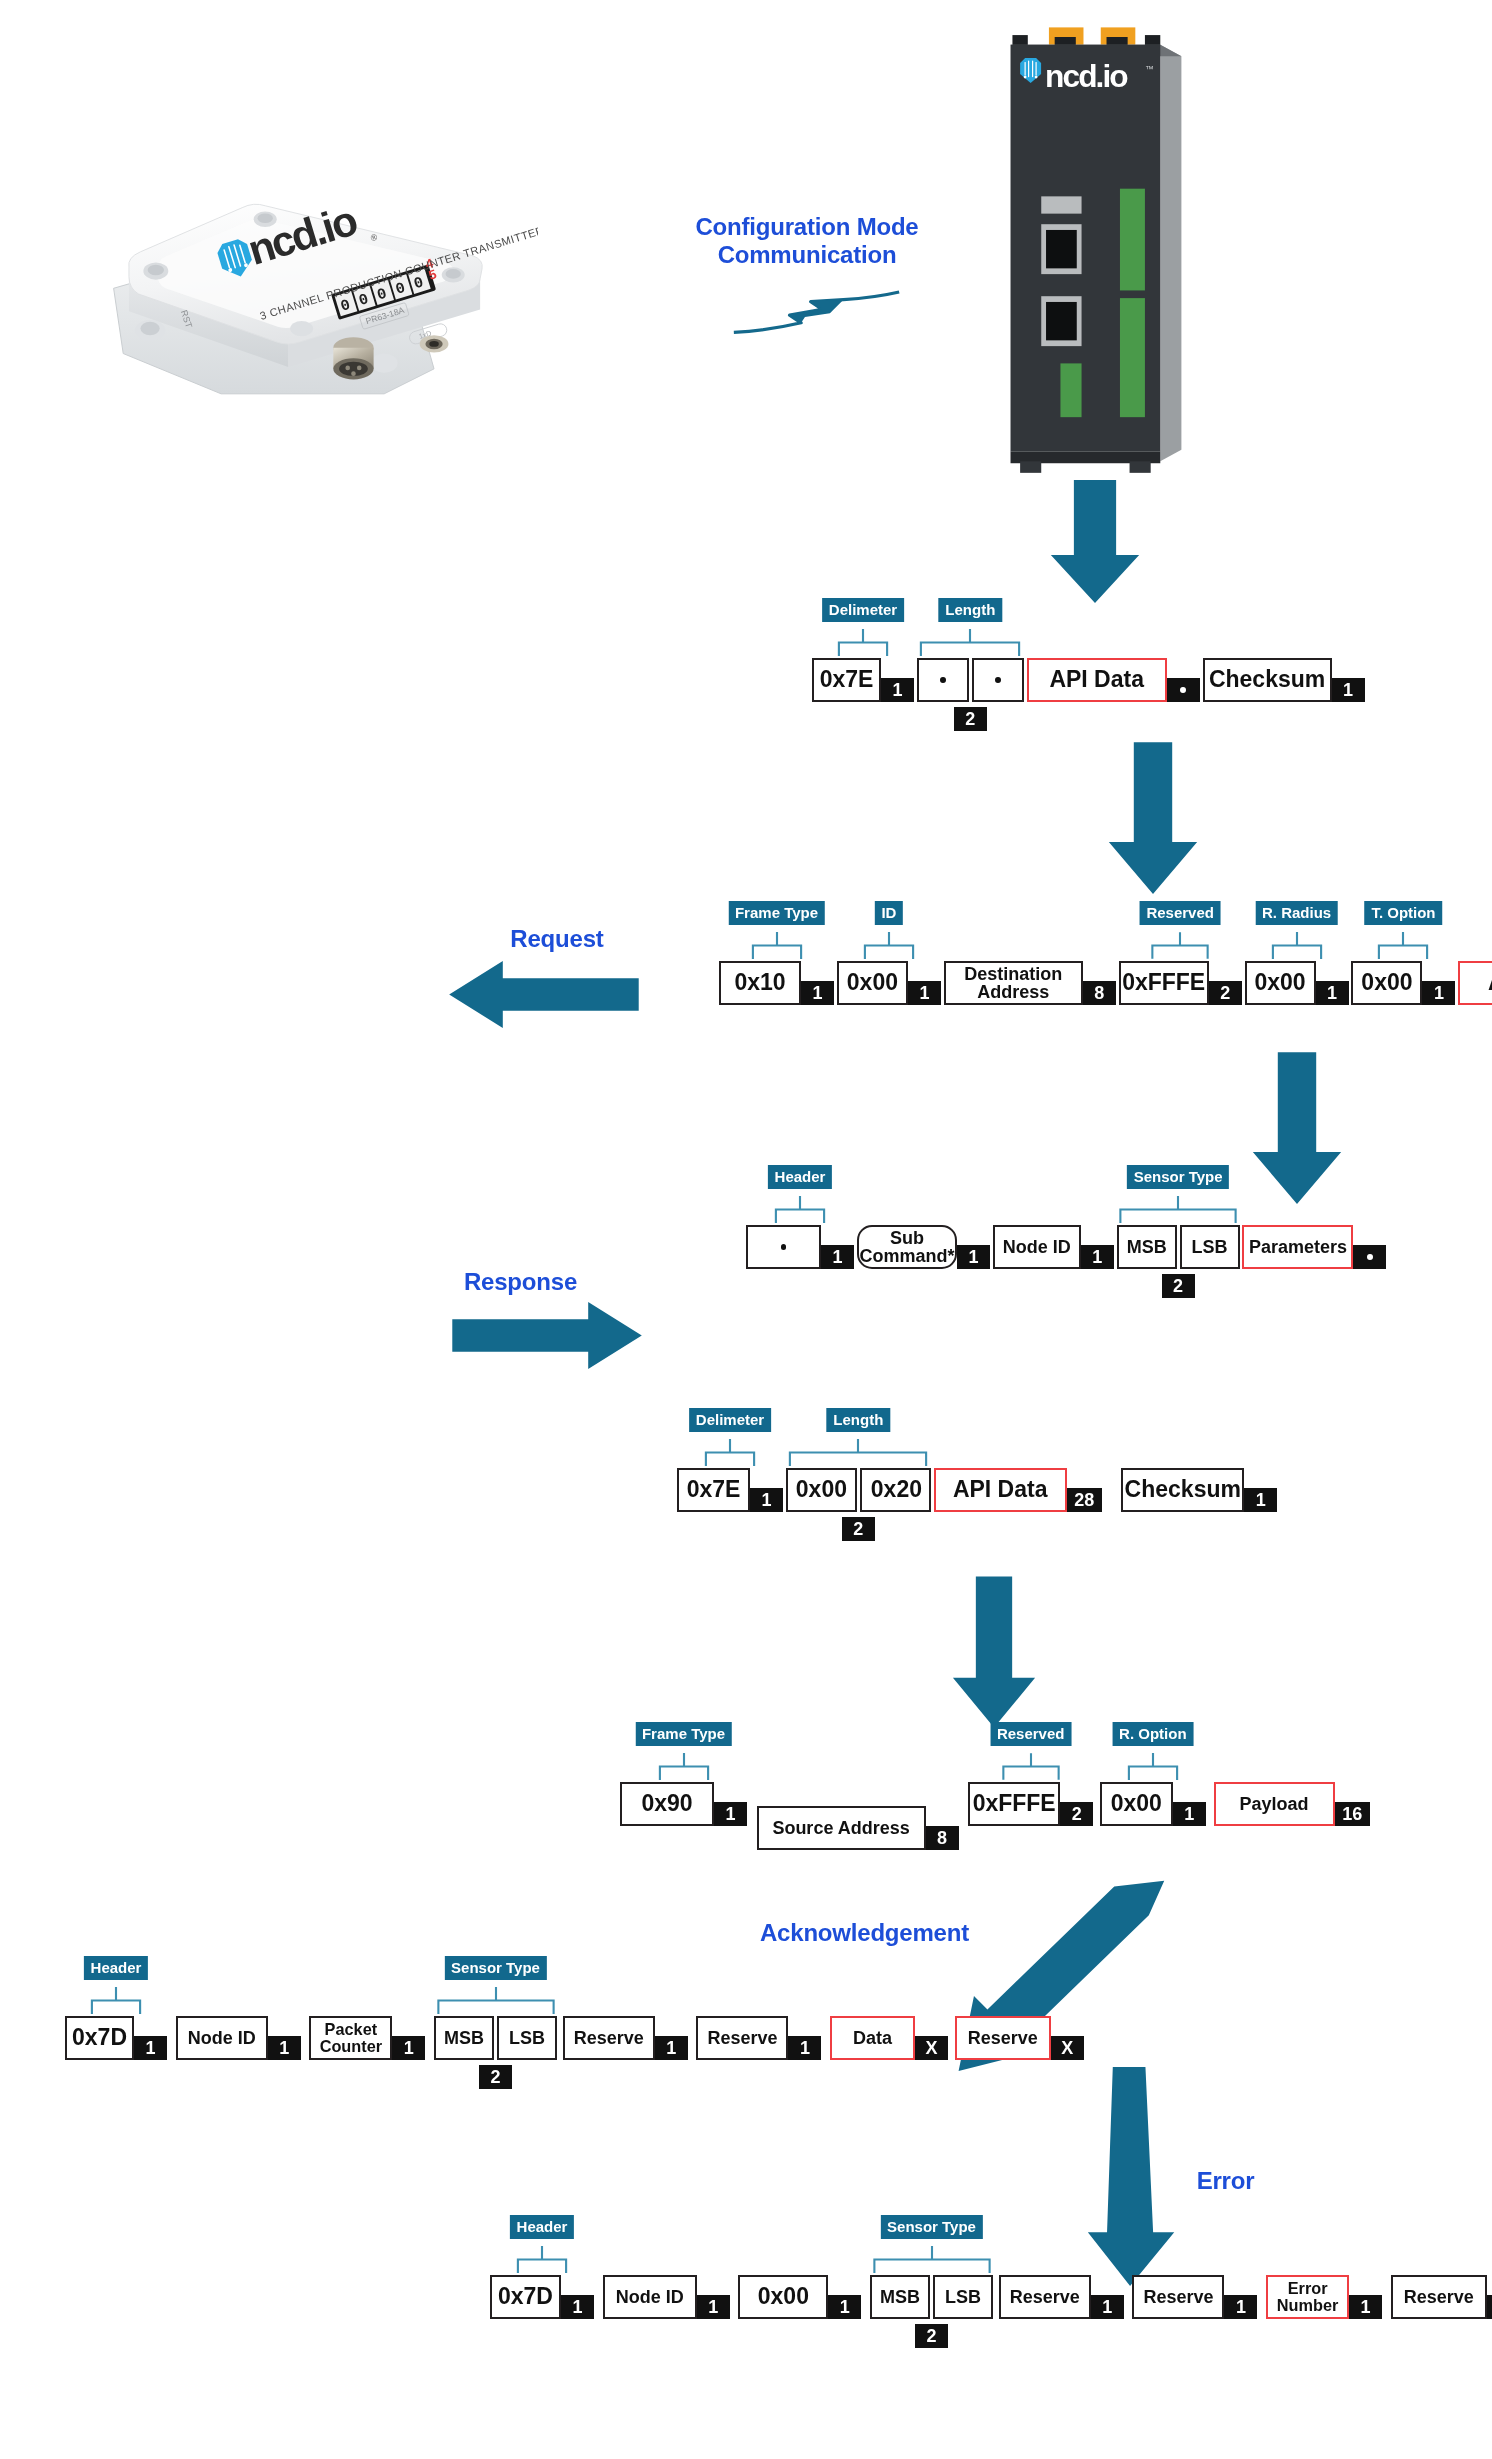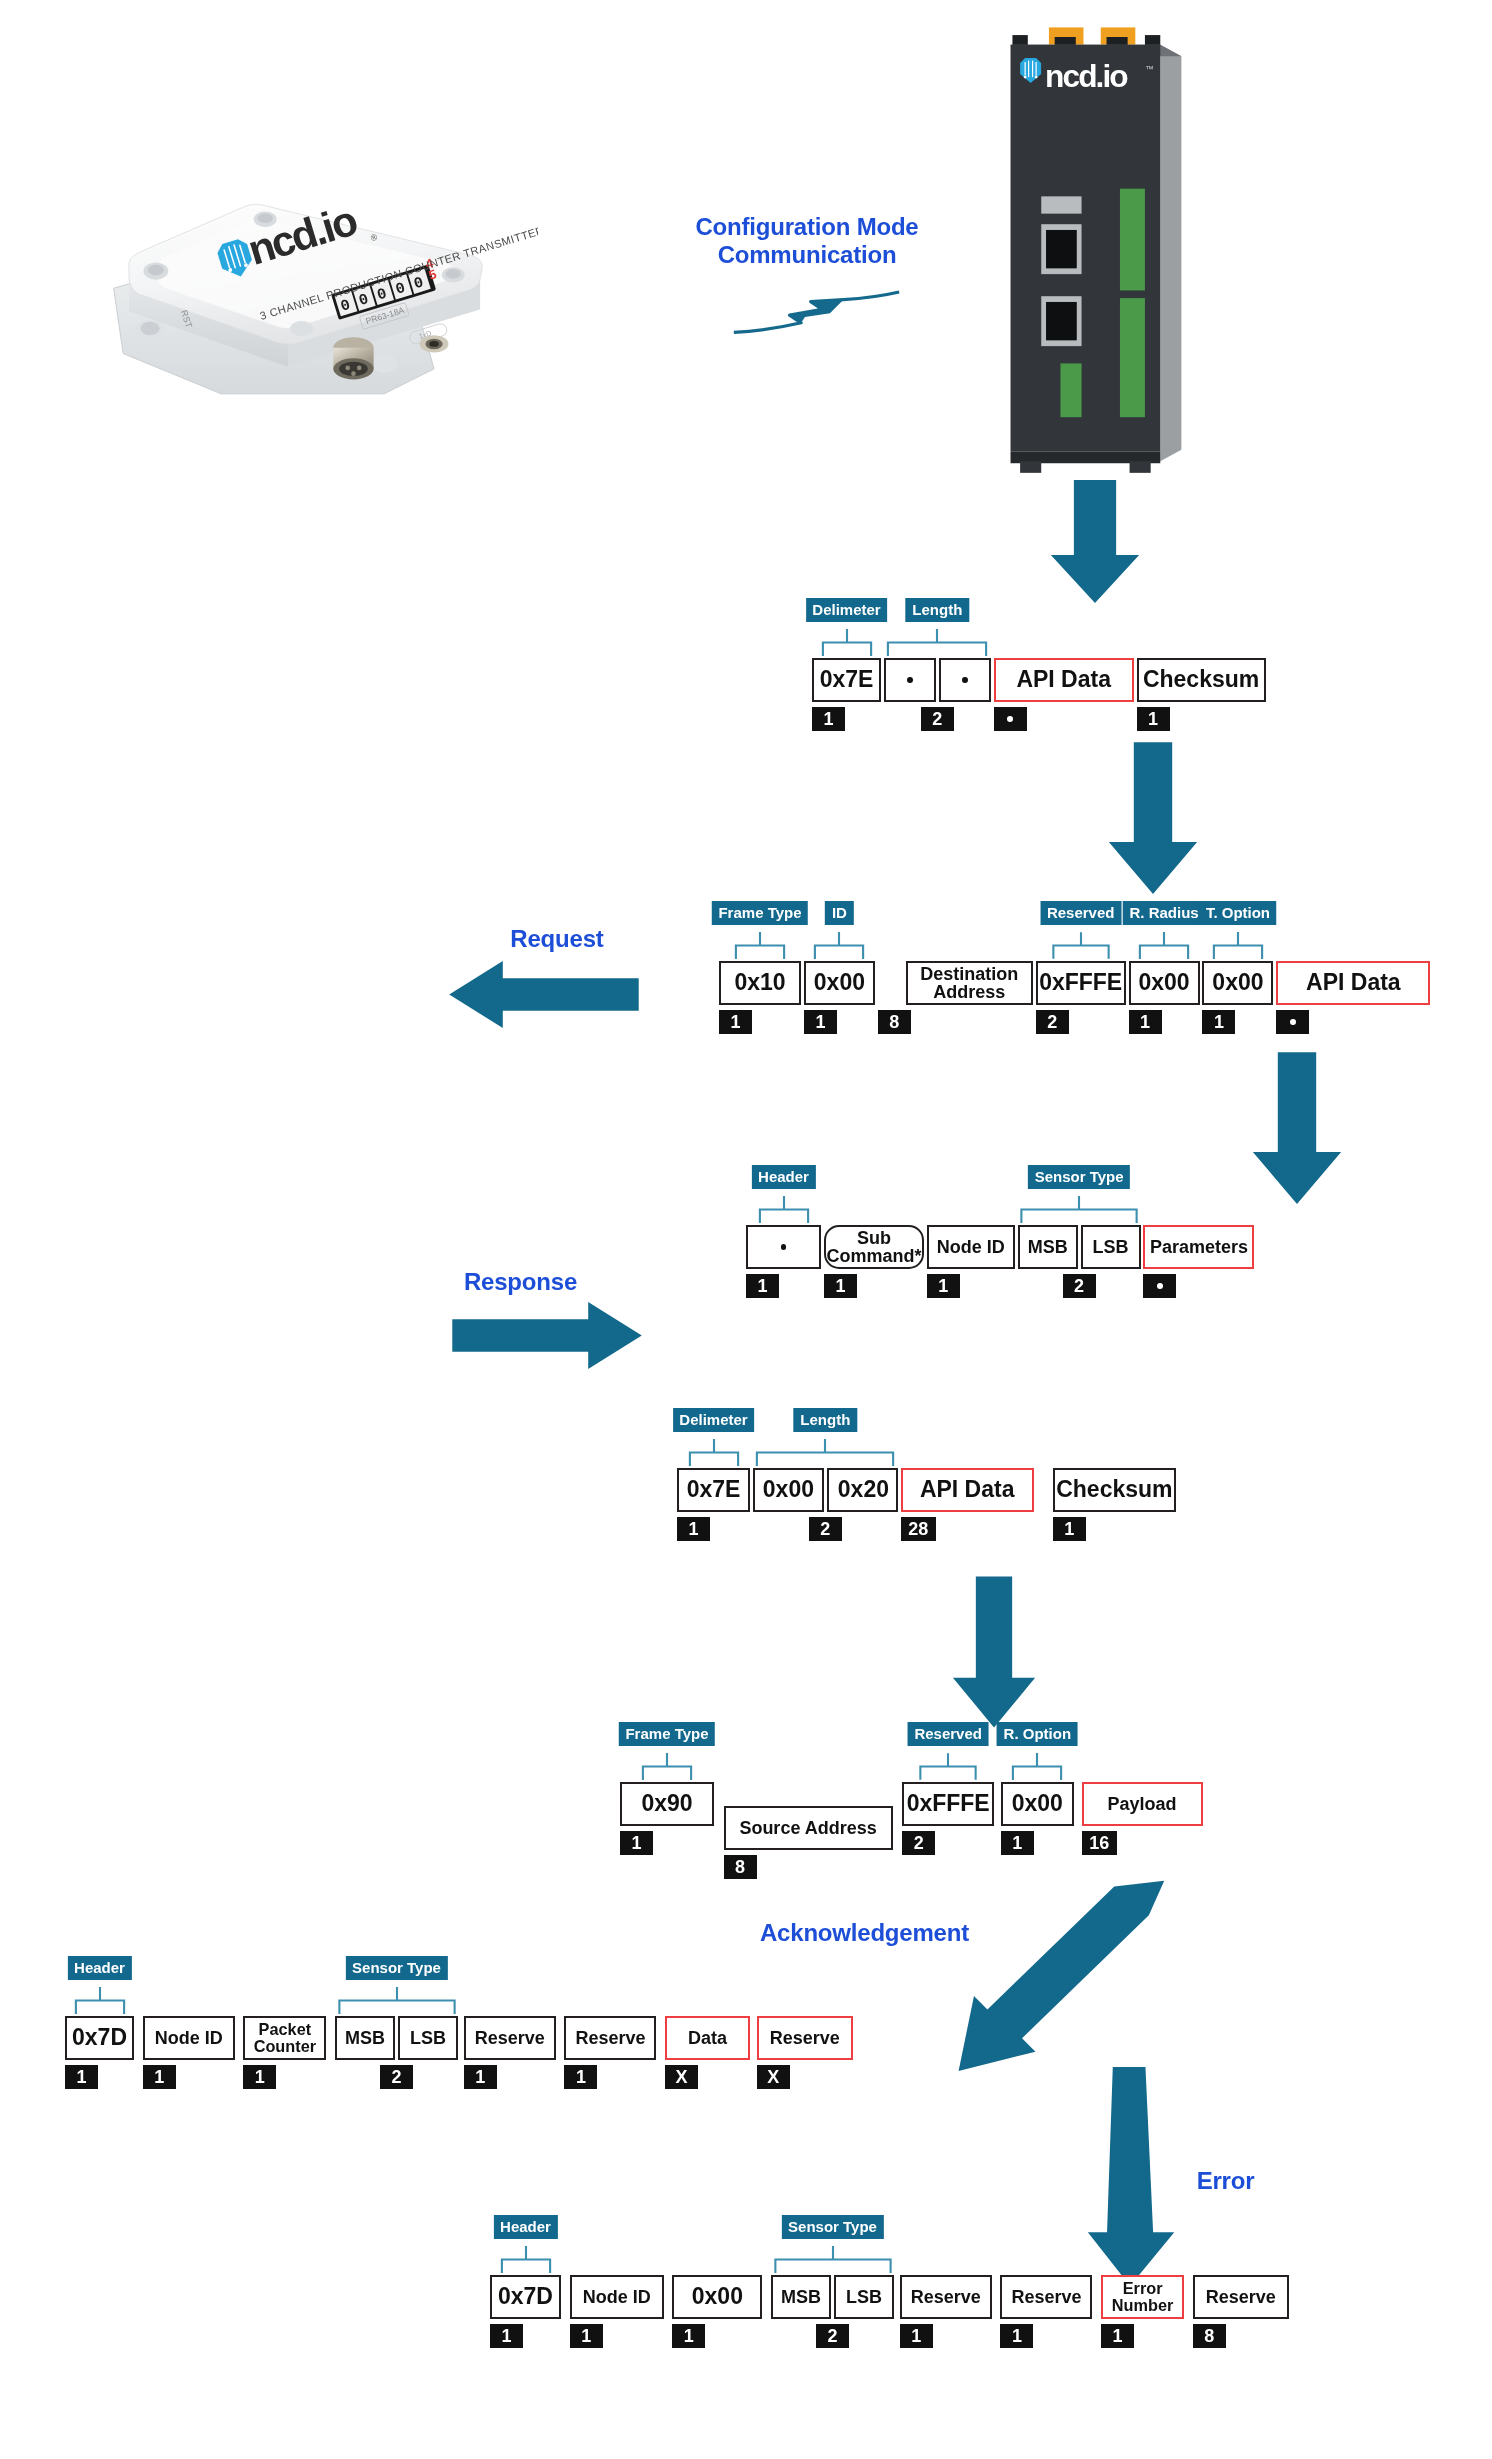--- a/index.html
+++ b/index.html
@@ -33,22 +33,22 @@
 
   
   .frame-row {
     position: absolute;
     display: flex;
     align-items: flex-start;
   }
   .field {
     position: relative;
     display: flex;
-    flex-direction: column;
-    align-items: flex-start;
+    flex-direction: row;
+    align-items: flex-end;
     margin-right: 2.9px;
   }
   .field:last-child { margin-right: 0; }
 
   
   .group-tag {
     position: absolute;
     background: #12688d;
     color: #ffffff;
     font-size: 15px;
@@ -417,21 +417,21 @@
       <div class="bracket" style="left:50%; transform:translateX(-50%); top:-31px;">
         <svg width="54" height="31" viewBox="0 0 56 32">
             <path d="M3 30 L3 16 L53 16 L53 30 M28 16 L28 2" stroke="#3d8fb0" stroke-width="2.2" fill="none"></path>
           </svg>
       </div>
       <div class="cell" style="width:71px;">0x00</div>
       <div class="count">1</div>
     </div>
 
     <div class="field">
-      <div class="cell small" style="width:127px;margin-left:28px;">Destination
+      <div class="cell small" style="width:139px;">Destination
 Address</div>
       <div class="count">8</div>
     </div>
 
     <div class="field">
       <div class="group-tag" style="left:50%; transform:translateX(-50%); top:-60px;">Reserved</div>
       <div class="bracket" style="left:50%; transform:translateX(-50%); top:-31px;">
         <svg width="61" height="31" viewBox="0 0 64 32">
             <path d="M3 30 L3 16 L61 16 L61 30 M32 16 L32 2" stroke="#3d8fb0" stroke-width="2.2" fill="none"></path>
           </svg>

